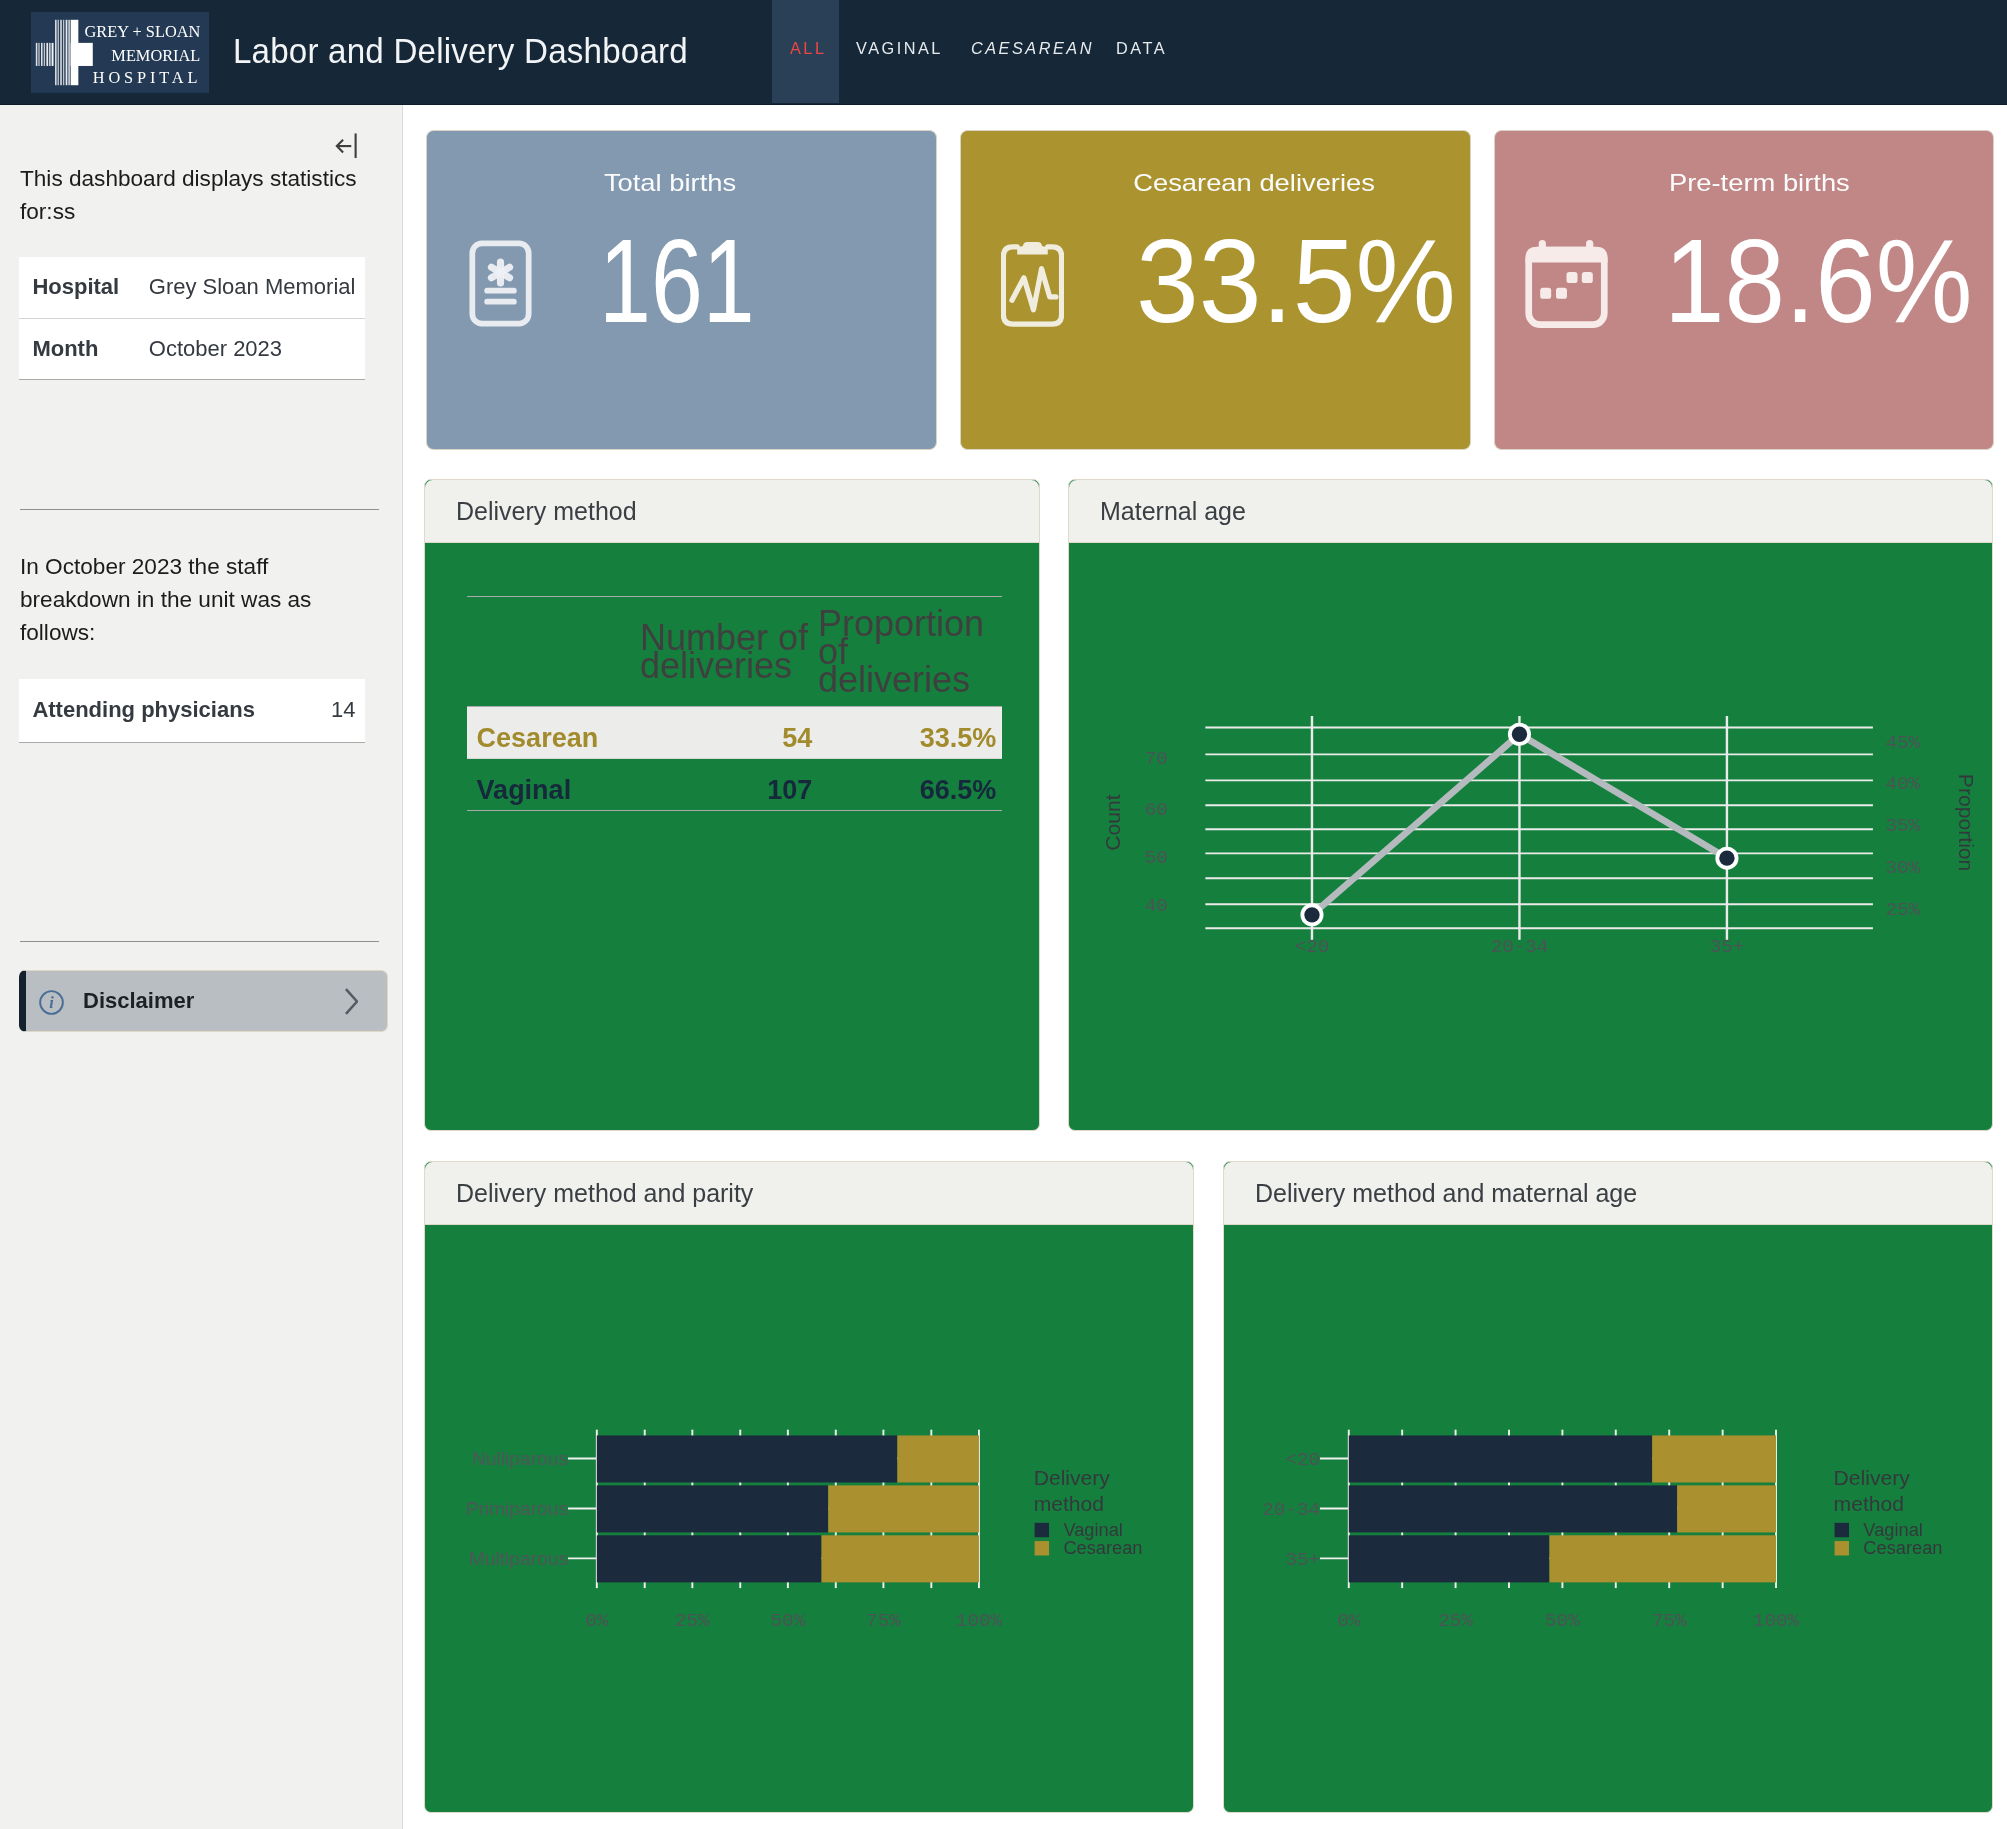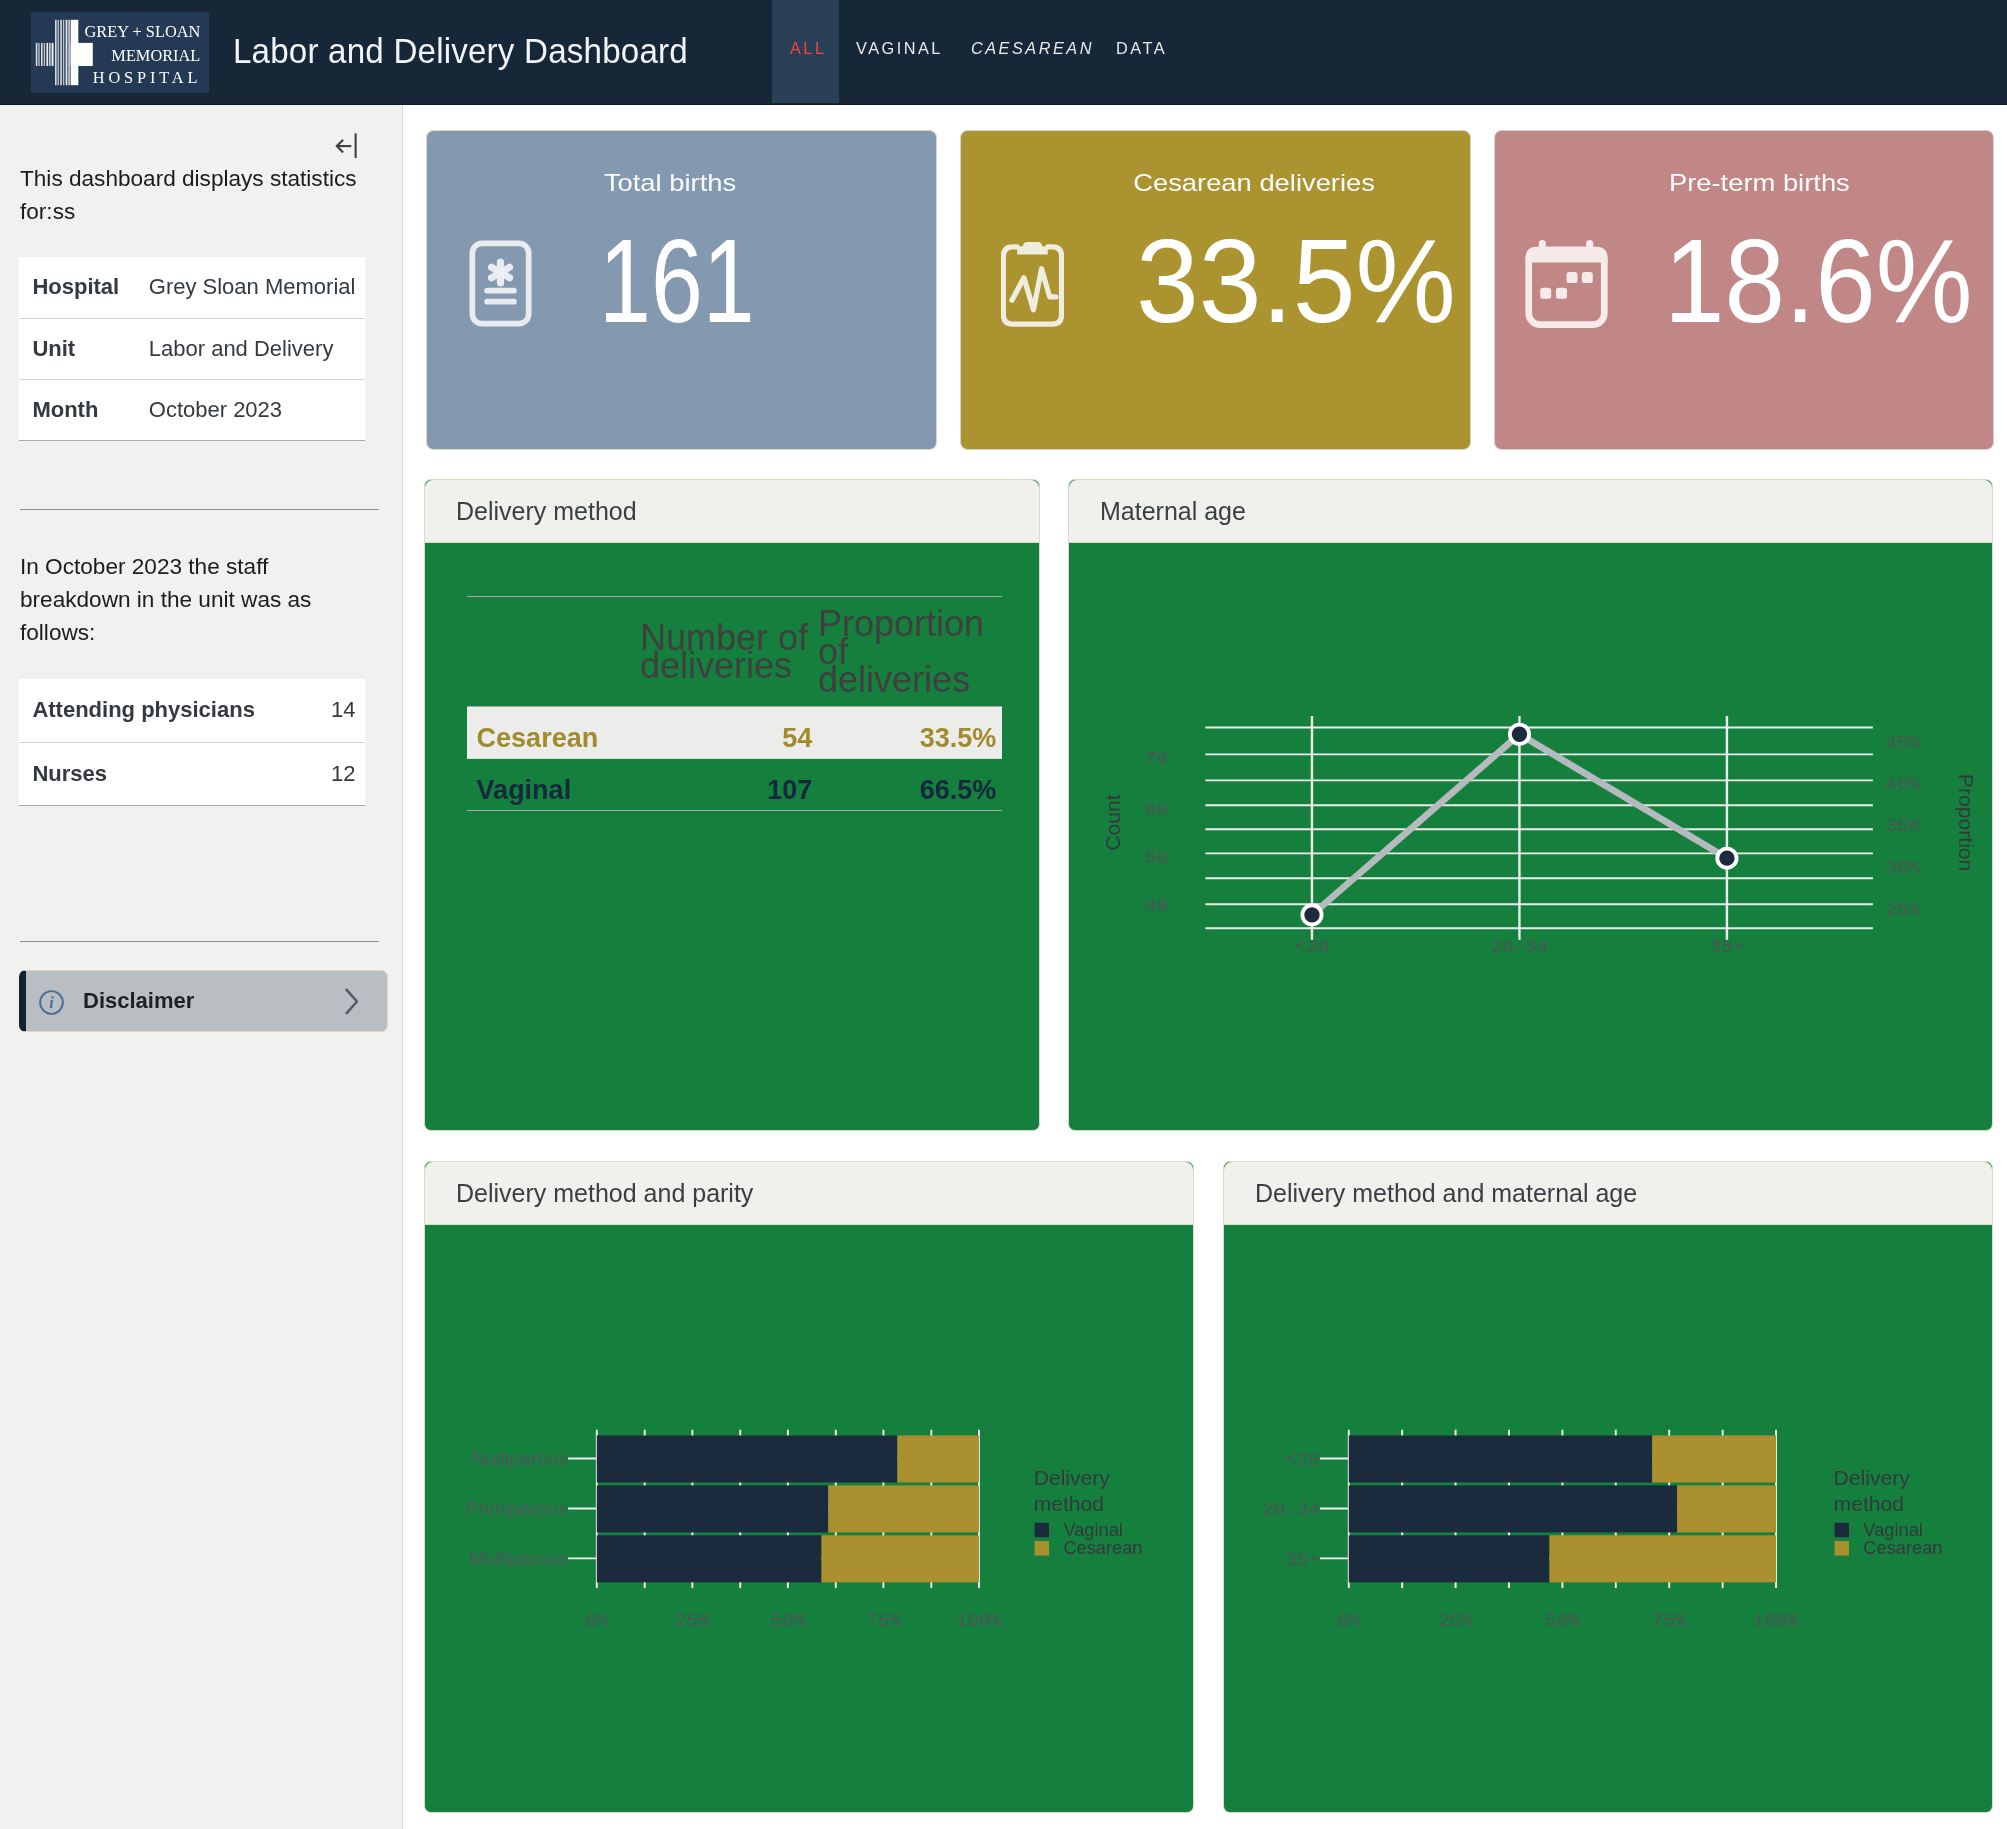--- a/index.html
+++ b/index.html
@@ -101,40 +101,32 @@
   <path d="M12.5 8 L6 14.6 L12.5 21.2" fill="none"></path>
 </svg>
 <div class="abs side-p" style="top:162px;">This dashboard displays statistics<br>for:ss</div>
 <table class="abs stable" style="top:257px;">
   <tbody>
       <tr class="srow1">
         <td style="width:117px;">Hospital</td>
         <td>Grey Sloan Memorial</td>
       </tr>
   <tr class="srow1">
-        <td>Unit</td>
-        <td>Labor and Delivery</td>
-      </tr>
-  <tr class="srow1">
         <td>Month</td>
         <td>October 2023</td>
       </tr>
 </tbody>
   </table>
 <div class="abs shr" style="top:509px;"></div>
 <div class="abs side-p" style="top:550px;">In October 2023 the staff<br>breakdown in the unit was as<br>follows:</div>
 <table class="abs stable" style="top:679px;">
   <tbody>
       <tr class="srow2">
         <td>Attending physicians</td>
         <td style="text-align:right;">14</td>
-      </tr>
-  <tr class="srow2">
-        <td>Nurses</td>
-        <td style="text-align:right;">12</td>
       </tr>
 </tbody>
   </table>
 <div class="abs shr" style="top:941px;"></div>
 <div id="disclaimer" class="abs" style="top:970px;"></div>
 <svg id="disc-icon" class="abs" style="top:990px;" viewBox="0 0 26 26">
   <circle cx="13" cy="13" r="11.8" fill="none" stroke="#4a6e95" stroke-width="2"></circle>
   <text x="13" y="19" font-size="17" font-style="italic" font-weight="bold" font-family="'Liberation Serif',serif" fill="#4a6e95" text-anchor="middle">i</text>
 </svg>
 <div id="disc-text" class="abs" style="top:970px;">Disclaimer</div>

